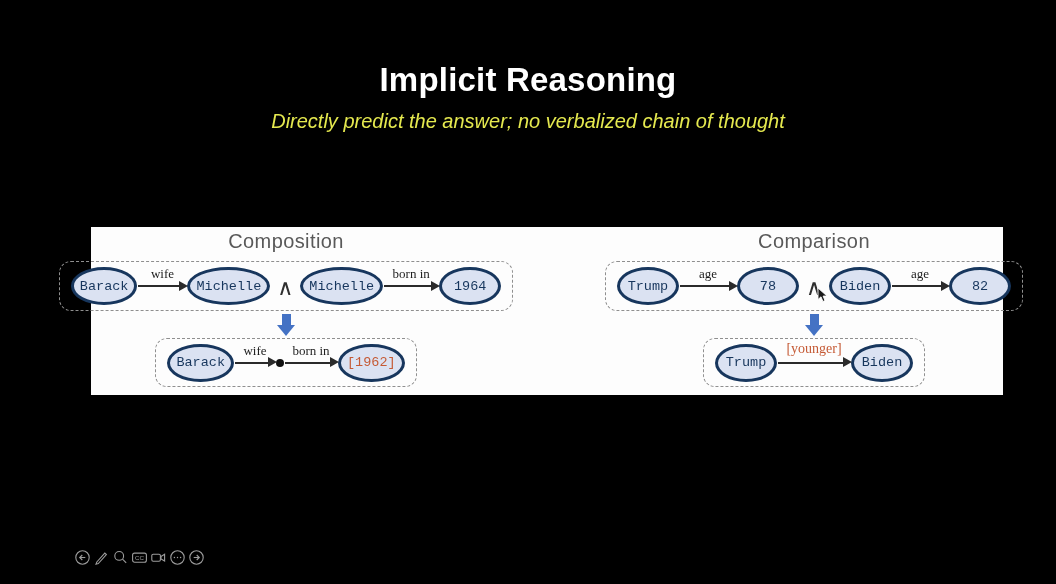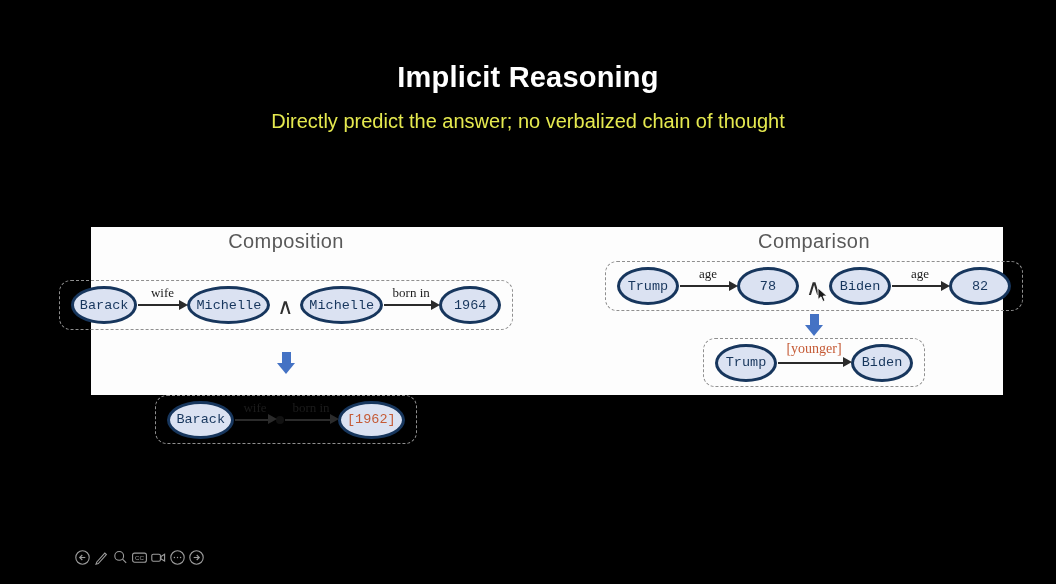--- a/index.html
+++ b/index.html
@@ -4,37 +4,37 @@
 <style>
   html,body { margin:0; padding:0; background:#000; }
   .stage {
     position:relative; width:1056px; height:584px; background:#000;
     overflow:hidden; font-family:"Liberation Sans", sans-serif;
   }
 
   
   .title {
     position:absolute; top:61px; left:0; width:100%; text-align:center;
-    color:#ffffff; font-size:29px; font-weight:700; letter-spacing:.2px;
+    color:#ffffff; font-size:33px; font-weight:700; letter-spacing:.2px;
   }
   .subtitle {
     position:absolute; top:110px; left:0; width:100%; text-align:center;
-    color:#e5e94f; font-size:20px; font-weight:500;
+    color:#e5e94f; font-size:20px; font-weight:500;font-style:italic;
   }
 
   
   .panel {
     position:absolute; left:91px; top:227px; width:912px; height:168px;
     background:#fdfdfd;
   }
   .half { position:absolute; top:0; height:168px; width:456px; }
   .half.comp   { left:0; }
   .half.compar { left:468px; }
   .col { display:flex; flex-direction:column; align-items:center; position:relative; }
-  .comp-col   { transform:translateX(-33px);gap:19px; }
+  .comp-col   { transform:translateX(-33px); }
   .compar-col { transform:translateX(27px); }
 
   .heading {
     margin:3px 0 0 0; font-size:20px; font-weight:400; color:#595959;
     letter-spacing:.4px;
   }
 
   .dashed {
     border:1.5px dashed #8f8f8f; border-radius:12px;
     display:flex; align-items:center; background:transparent;

